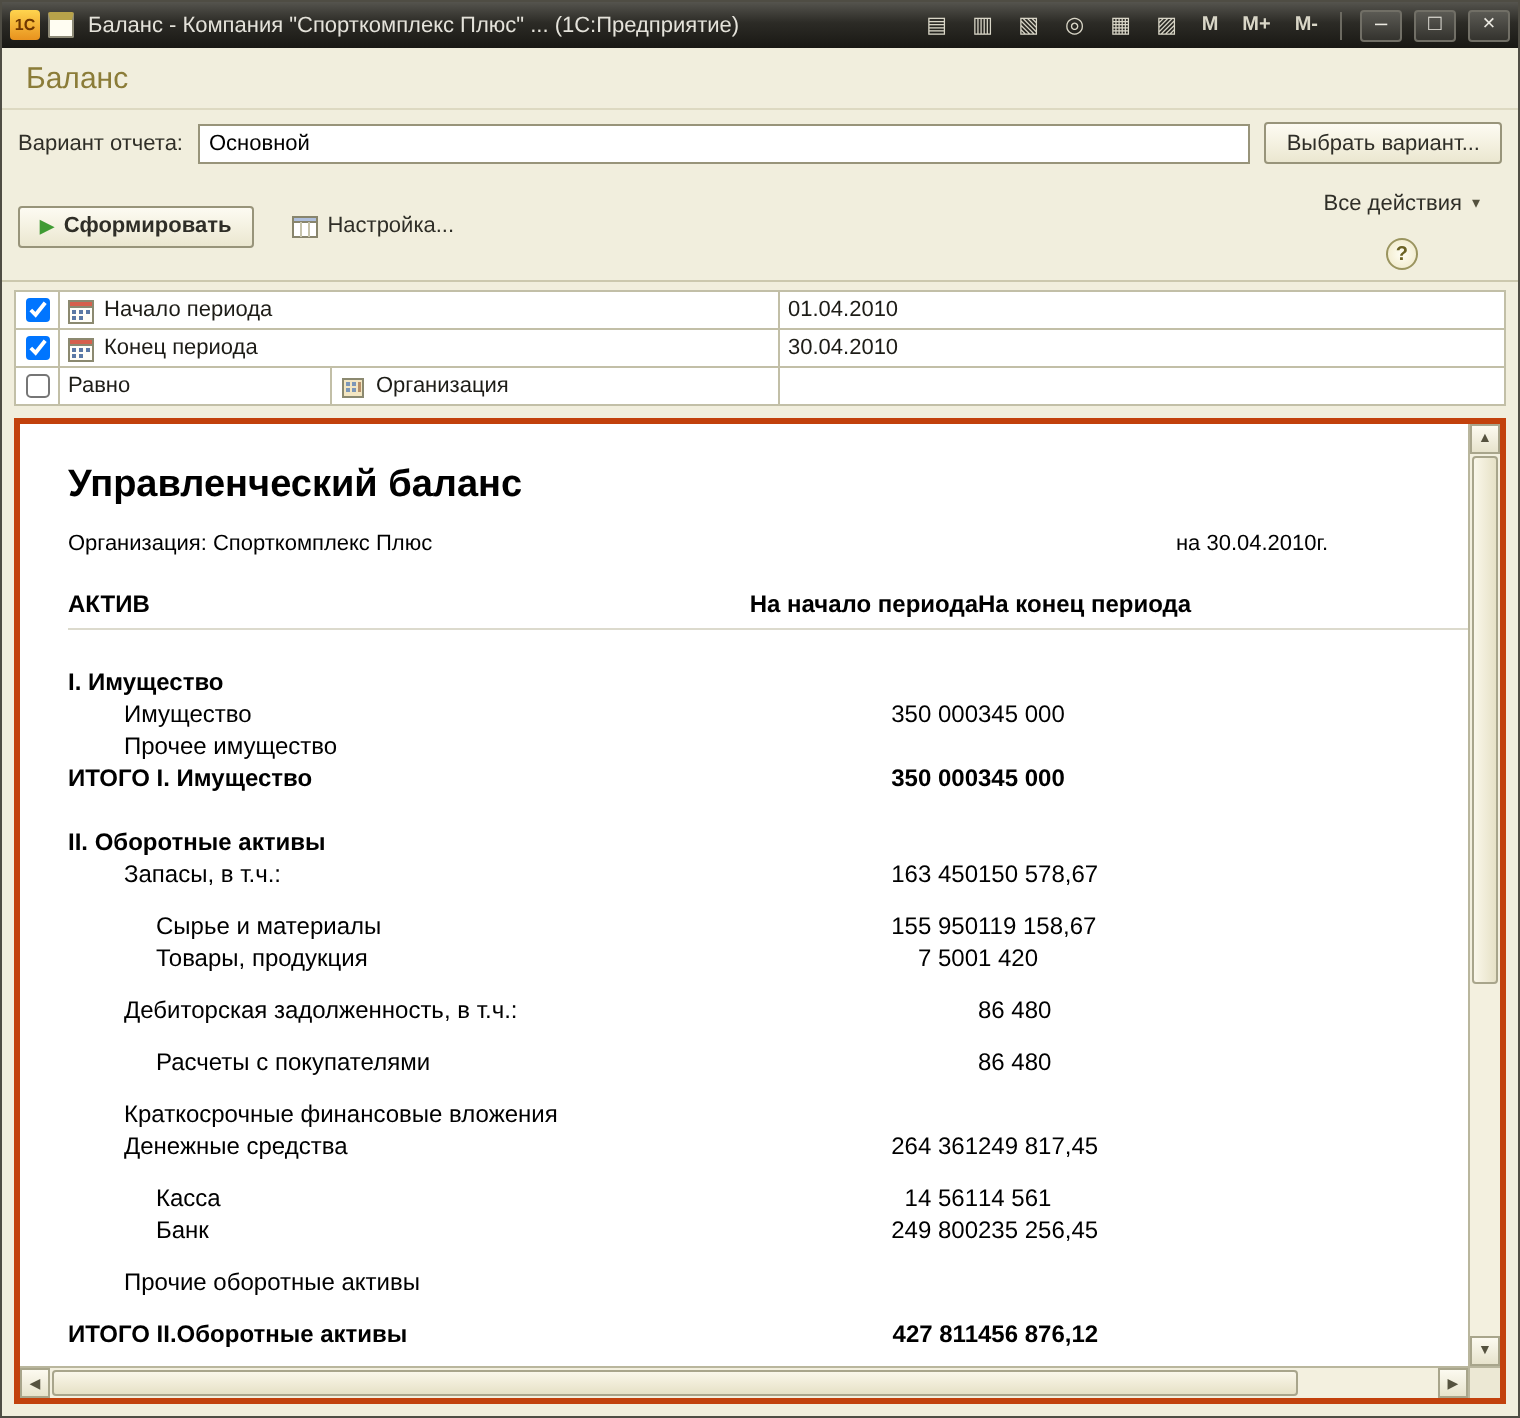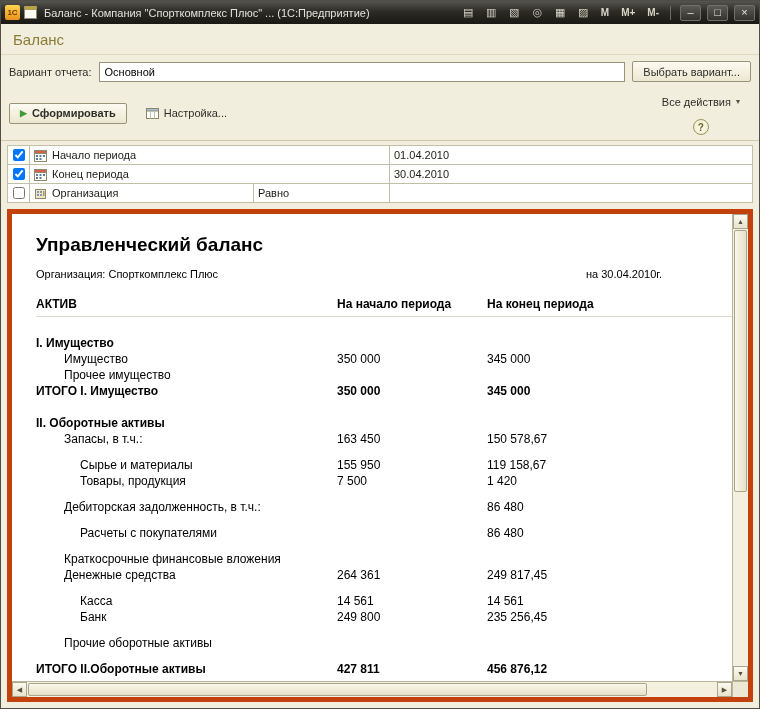--- a/index.html
+++ b/index.html
@@ -59,29 +59,29 @@
   .flt-cell { border-right:1px solid #c2bfa7; display:flex; align-items:center; gap:5px;
               padding:0 4px; font-size:11px; color:#1d1c17; overflow:hidden; }
   .flt-cell.chk { flex:0 0 22px; justify-content:center; padding:0; }
   .flt-cell.chk input { width:12px; height:12px; }
   .flt-cell.wide { flex:0 0 360px; }
   .flt-cell.narrow { flex:0 0 224px; }
   .flt-cell.cond { flex:0 0 136px; }
   .flt-cell.val { flex:1; }
 
   
-  .report-frame { flex:1; margin:2px 6px 6px; border:5px solid #c2410c; background:#fff;
+  .report-frame { flex:1; margin:2px 6px 6px; border:3px solid #c2410c; background:#fff;
                   display:grid; grid-template-columns:1fr 16px; grid-template-rows:1fr 16px; overflow:hidden; }
   .report-content { overflow:hidden; padding:14px 0 0 24px; }
 
   .r-title { font-size:19px; font-weight:bold; color:#000; margin:6px 0 12px; }
   .r-meta { display:flex; justify-content:space-between; font-size:11px; padding-right:70px; margin-bottom:16px;gap:21px; }
   .r-row { display:flex; padding-right:70px; line-height:16px; font-size:12px; color:#000; }
   .r-label { flex:1; white-space:nowrap; overflow:hidden; }
-  .r-v1 { width:150px; text-align:left; flex:0 0 150px; }
+  .r-v1 { width:150px; text-align:right; flex:0 0 150px; }
   .r-v2 { width:175px; text-align:left; flex:0 0 175px; }
   .r-head { font-weight:bold; margin-bottom:18px; border-bottom:1px solid #dcdacd; padding-bottom:4px; }
   .section .r-label { font-weight:bold; }
   .item .r-label { padding-left:28px; }
   .sub .r-label { padding-left:44px; }
   .total { font-weight:bold; }
   .grand { font-weight:bold; font-size:13px; }
   .r-spacer { height:16px; } .r-spacer-sm { height:10px; }
 
   
@@ -193,32 +193,32 @@
         </svg>
         <span>Конец периода</span>
       </div>
       <div class="flt-cell val">30.04.2010</div>
     </div>
 
     <div class="flt-row">
       <div class="flt-cell chk">
         <input type="checkbox" style="">
       </div>
+      <div class="flt-cell cond">Равно</div>
       <div class="flt-cell narrow">
         <svg viewBox="0 0 13 13" width="13" height="13">
           <rect x="1.5" y="2.5" width="10" height="9" fill="#f3e6c2" stroke="#8b8970"></rect>
           <rect x="3" y="4" width="2" height="2" fill="#7d97b8"></rect>
             <rect x="6" y="4" width="2" height="2" fill="#7d97b8"></rect>
           <rect x="3" y="7" width="2" height="2" fill="#7d97b8"></rect>
             <rect x="6" y="7" width="2" height="2" fill="#7d97b8"></rect>
           <rect x="9" y="4" width="1.5" height="5" fill="#b7906a"></rect>
         </svg>
         <span>Организация</span>
       </div>
-      <div class="flt-cell cond">Равно</div>
       <div class="flt-cell val"></div>
     </div>
 
   </div>
 
   <div class="report-frame">
     <div class="report-content">
       <div class="r-title">Управленческий баланс</div>
       <div class="r-meta">
         <span>Организация: Спорткомплекс Плюс</span>

